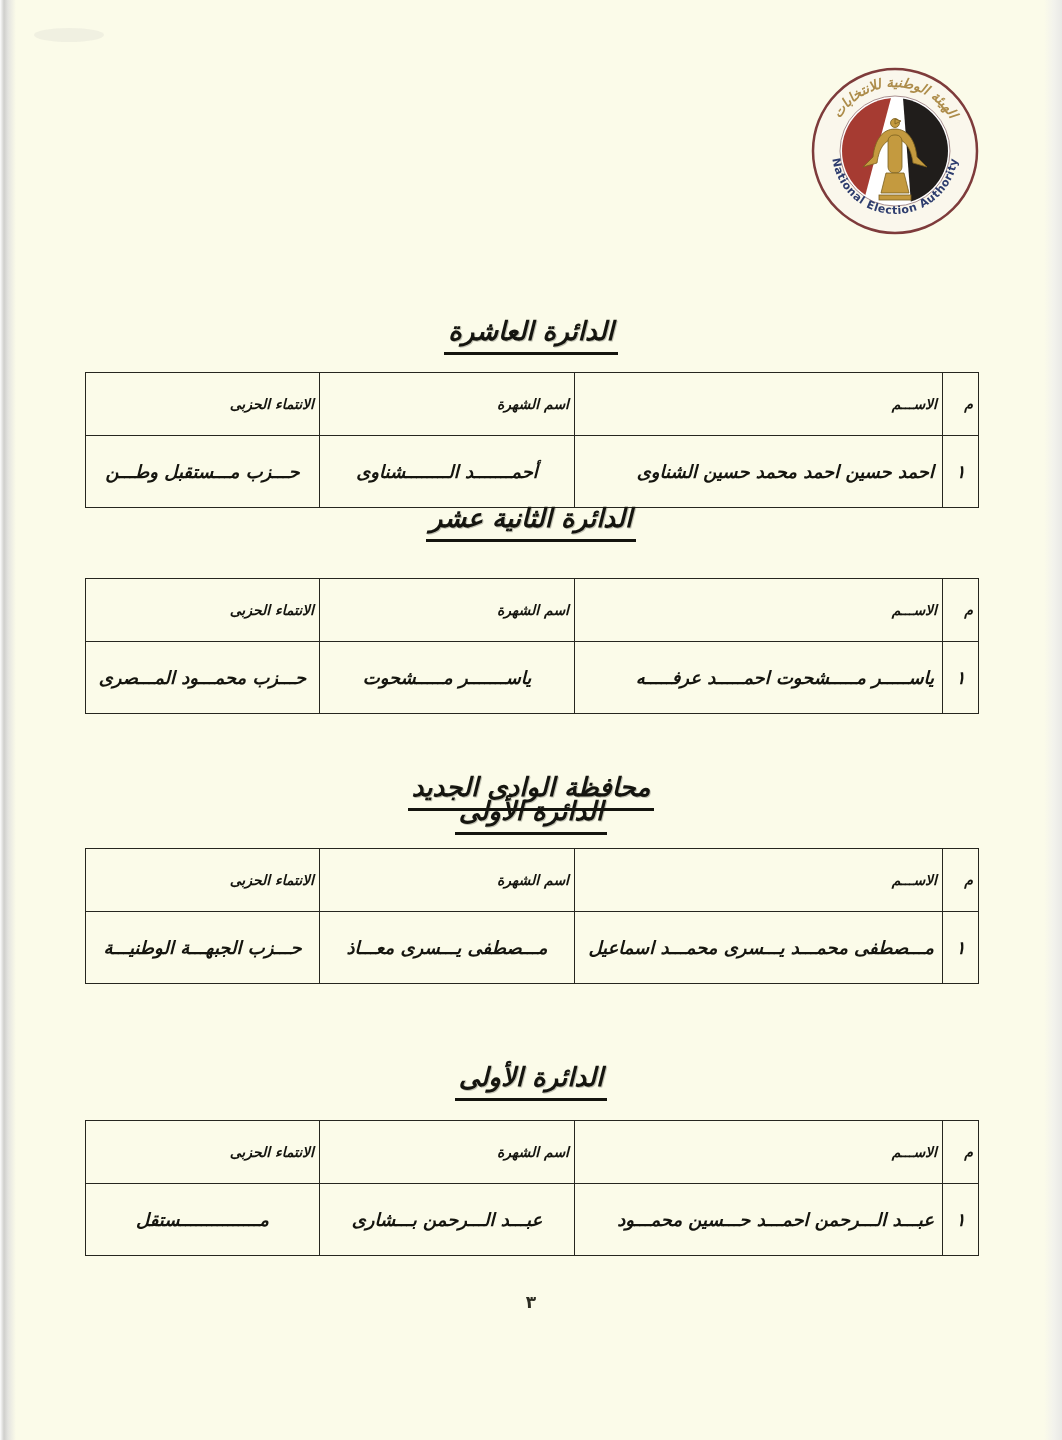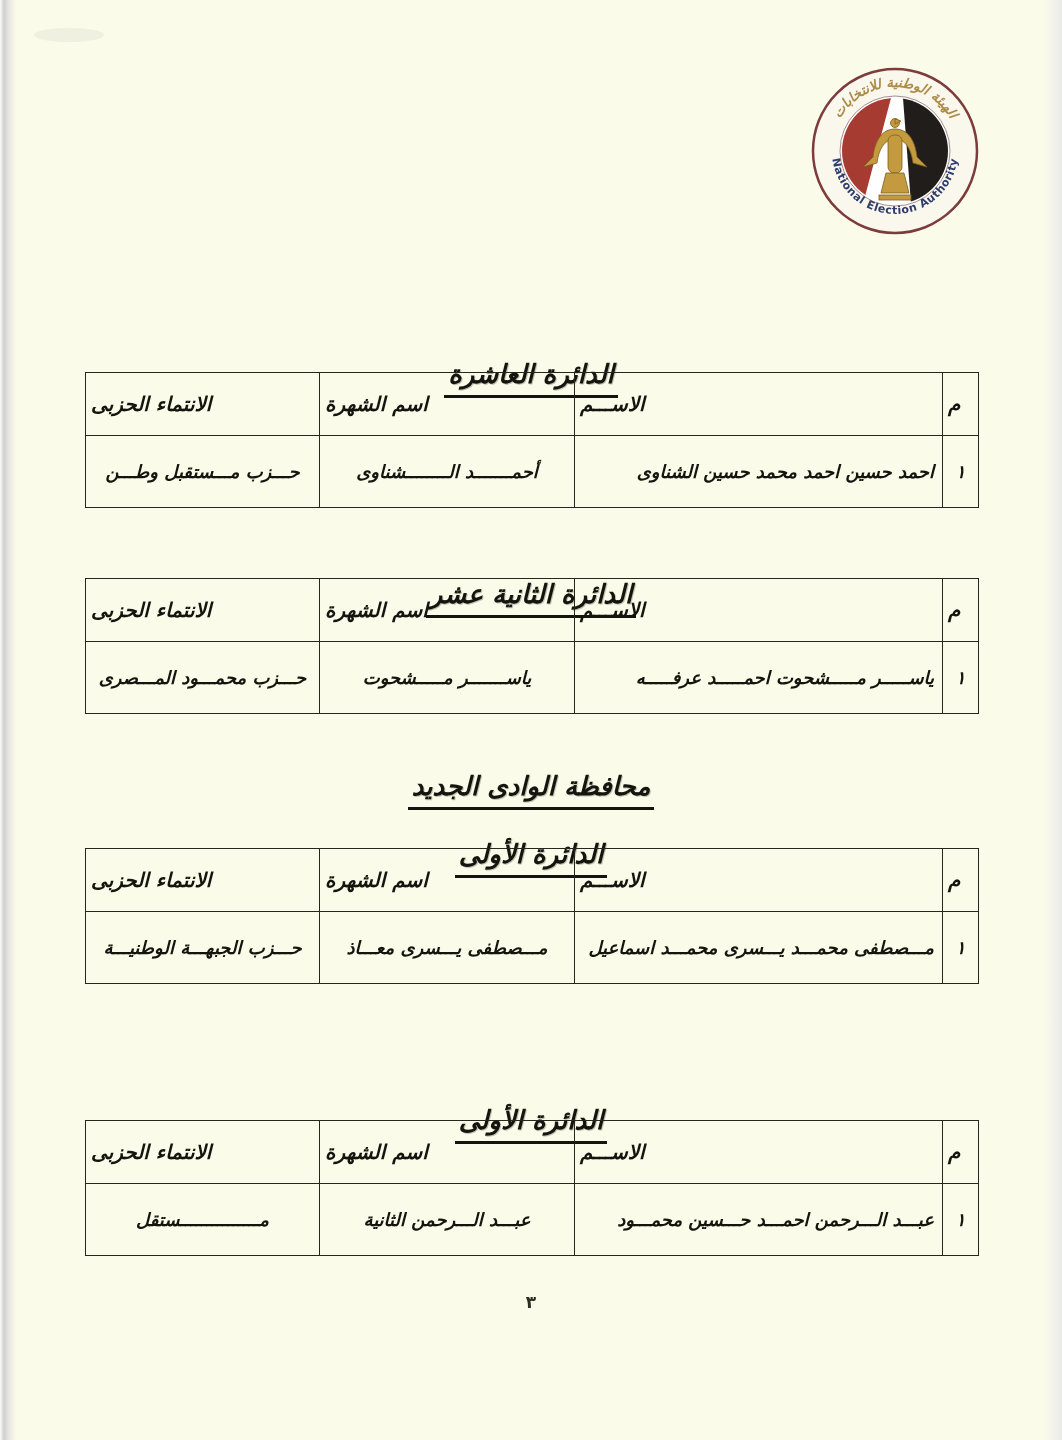--- a/index.html
+++ b/index.html
@@ -24,39 +24,38 @@
     position:absolute;left:34px;top:28px;width:70px;height:14px;
     background:#e6e6da;border-radius:50%;opacity:.5;
   }
   .logo{position:absolute;left:811px;top:67px;width:168px;height:168px;}
   .title{
     position:absolute;left:0;width:100%;
     text-align:center;
     font-weight:bold;font-style:italic;
     font-size:26px;
     letter-spacing:0px;
-    margin-top:43px;
   }
   .title .u{
     display:inline-block;
     border-bottom:3px solid #14140e;
     padding:0 4px 6px 4px;
     text-shadow:1px 1px 0 rgba(20,20,10,.25);
   }
   .tbl{
     position:absolute;left:85px;width:893px;
     border-collapse:collapse;table-layout:fixed;direction:rtl;
   }
   .tbl th,.tbl td{
     border:1.7px solid #26261f;
     font-weight:bold;font-style:italic;
     overflow:hidden;white-space:nowrap;
     padding:0 5px;
   }
-  .tbl th{height:62px;font-size:20px;text-align:left;}
+  .tbl th{height:62px;font-size:14px;text-align:right;}
   .tbl td{height:71px;font-size:18px;text-align:center;}
   .tbl td.c-name{text-align:right;padding-right:8px;}
   .tbl col.w-num{width:36px;}
   .tbl col.w-name{width:368px;}
   .tbl col.w-alias{width:255px;}
   .tbl col.w-party{width:234px;}
   .pagenum{
     position:absolute;left:0;top:1292px;width:100%;
     text-align:center;font-size:17px;font-weight:bold;color:#2c2c22;
   }
@@ -119,21 +118,21 @@
     </tr>
     <tr>
       <td>١</td>
       <td class="c-name">احمد حسين احمد محمد حسين الشناوى</td>
       <td>أحمـــــــد الــــــــشناوى</td>
       <td>حـــزب مـــستقبل وطـــن</td>
     </tr>
   </tbody>
     </table>
 
-  <div class="title" style="top:536px;">
+  <div class="title" style="top:503px;">
     <span class="u">الدائرة الثانية عشر</span>
   </div>
   <table class="tbl" style="top:578px;">
     <colgroup>
         <col class="w-num">
         <col class="w-name">
         <col class="w-alias">
         <col class="w-party">
       </colgroup>
     <tbody>
@@ -145,21 +144,21 @@
     </tr>
     <tr>
       <td>١</td>
       <td class="c-name">ياســـــر مـــــشحوت احمـــــد عرفـــــه</td>
       <td>ياســـــــر مـــــشحوت</td>
       <td>حـــزب محمـــود المـــصرى</td>
     </tr>
   </tbody>
     </table>
 
-  <div class="title" style="top:728px;">
+  <div class="title" style="top:772px;">
     <span class="u">محافظة الوادى الجديد</span>
   </div>
   <div class="title" style="top:796px;">
     <span class="u">الدائرة الأولى</span>
   </div>
   <table class="tbl" style="top:848px;">
     <colgroup>
         <col class="w-num">
         <col class="w-name">
         <col class="w-alias">
@@ -194,20 +193,20 @@
     <tbody>
         <tr>
       <th>م</th>
       <th>الاســـم</th>
       <th>اسم الشهرة</th>
       <th>الانتماء الحزبى</th>
     </tr>
     <tr>
       <td>١</td>
       <td class="c-name">عبـــد الـــرحمن احمـــد حـــسين محمـــود</td>
-      <td>عبـــد الـــرحمن الثانية</td>
+      <td>عبـــد الـــرحمن بـــشارى</td>
       <td>مـــــــــــــــستقل</td>
     </tr>
   </tbody>
     </table>
 
   <div class="pagenum">٣</div>
 </div>
 
 </body></html>

